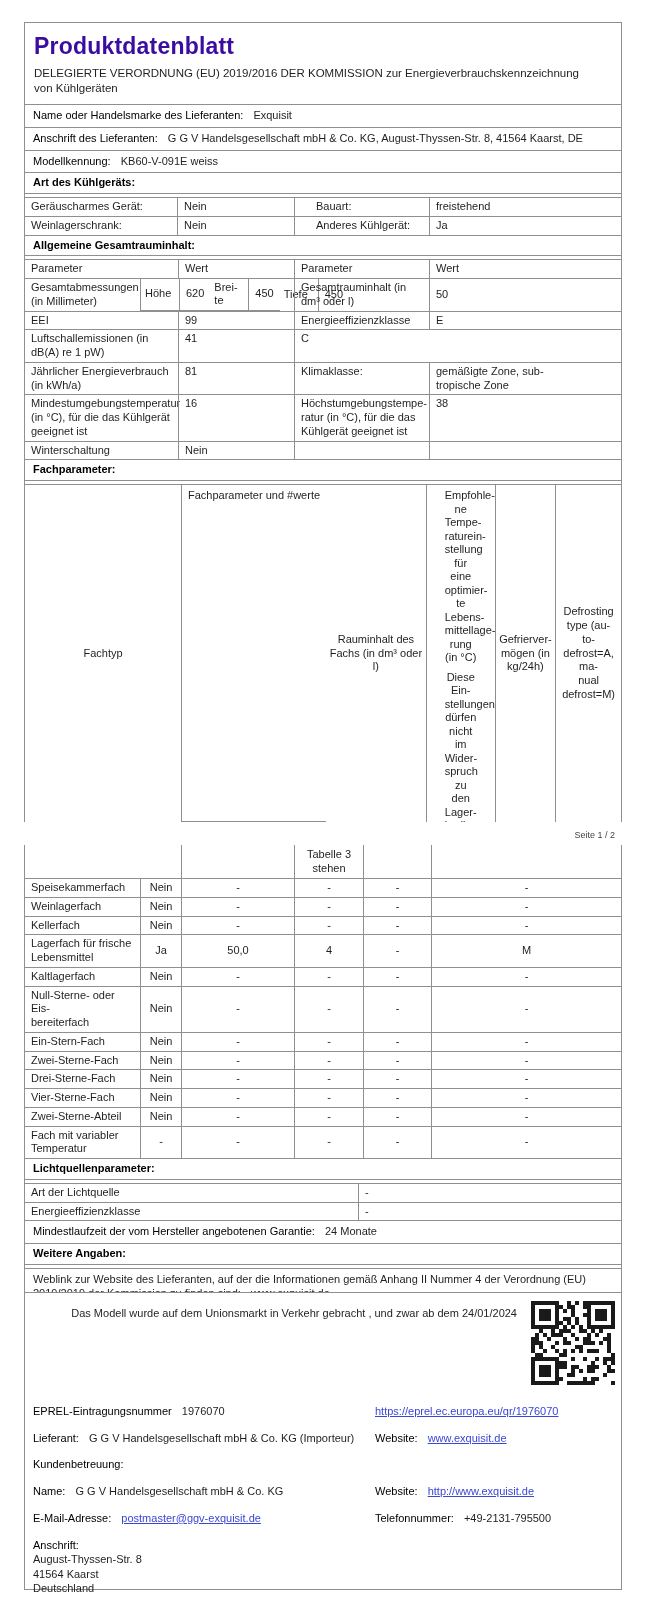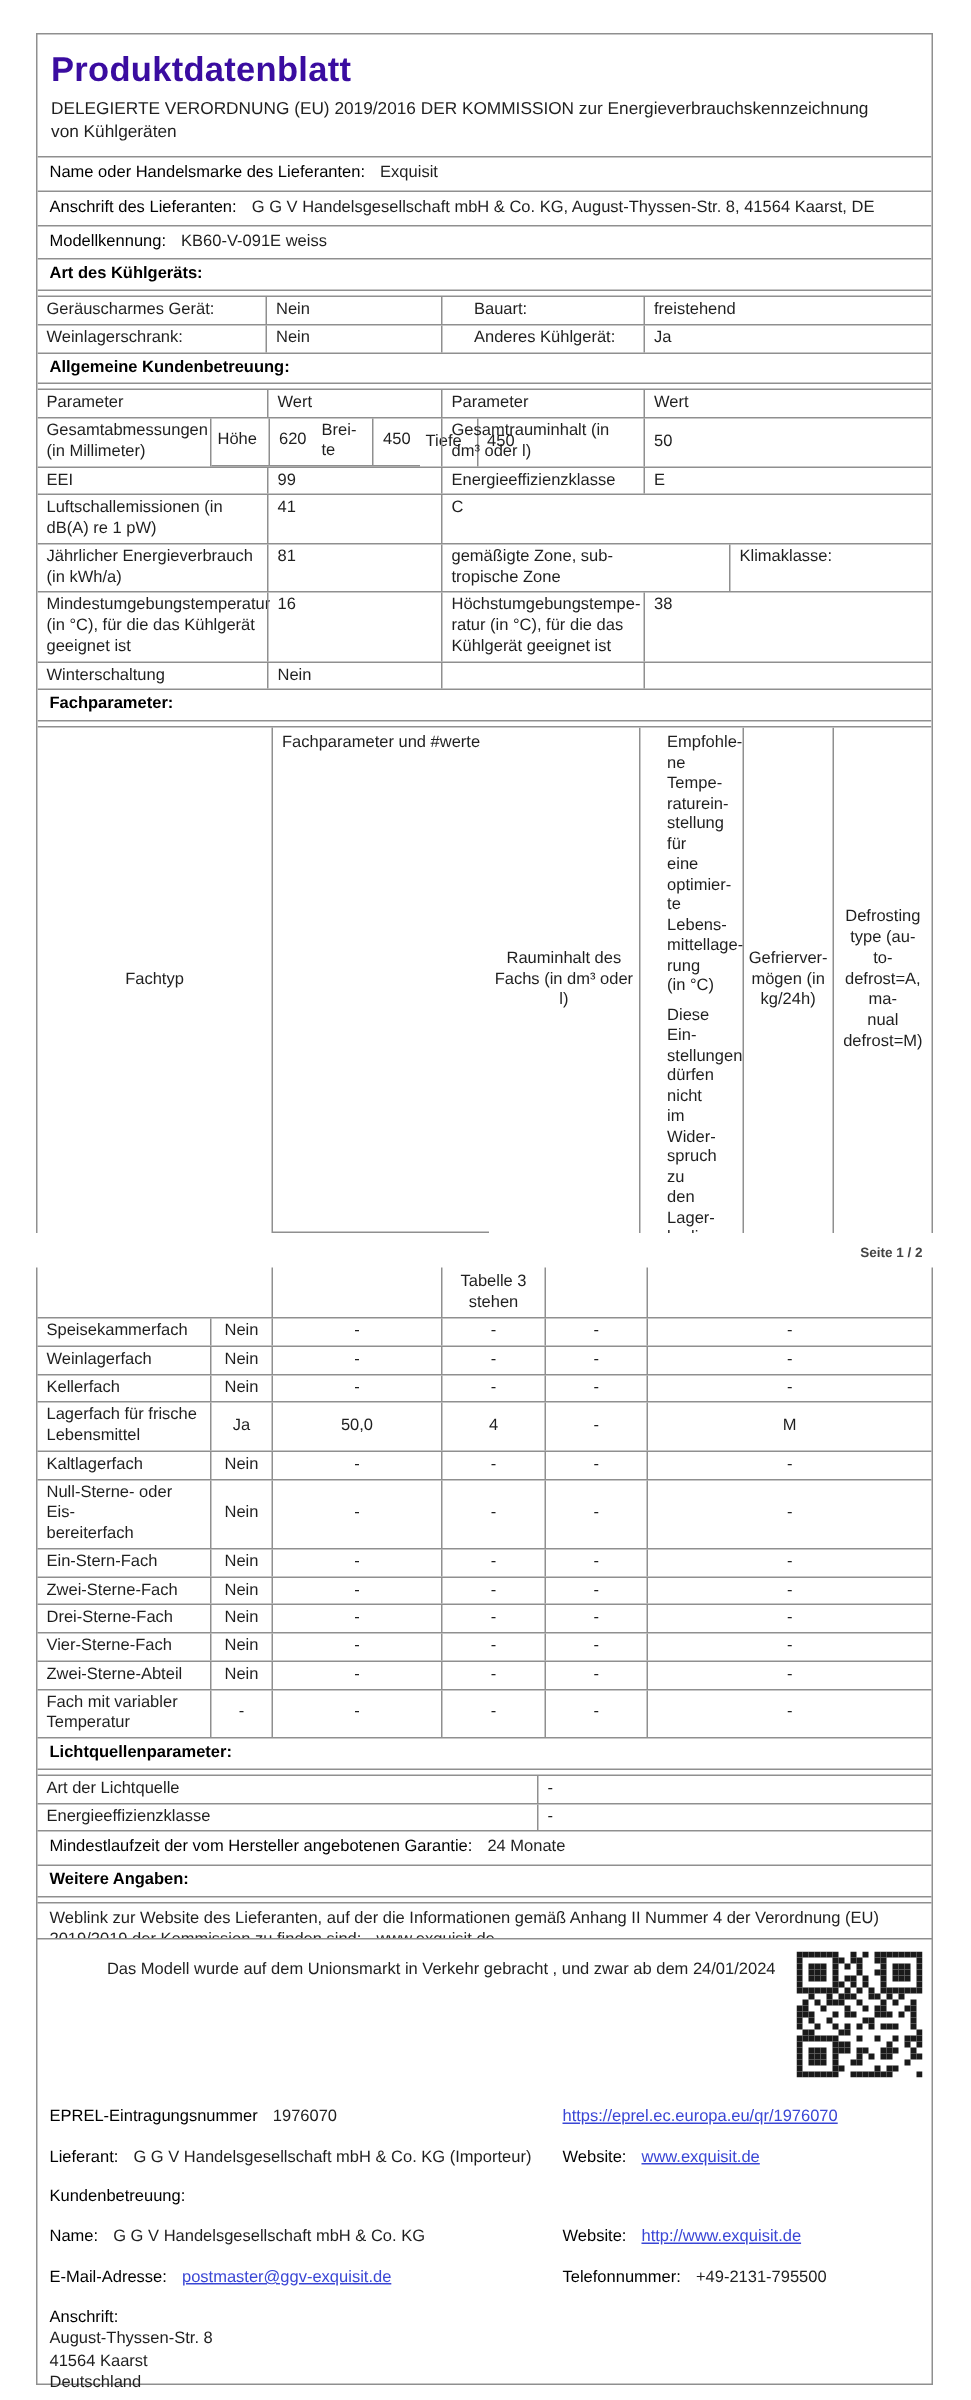--- a/index.html
+++ b/index.html
@@ -11,21 +11,21 @@
     line-height: 1.25;
     color: #1f1f1f;
     --bd: #8f8f8f;
     --title: #3a0ca0;
     --link: #3a46d5;
   }
   .box { position: absolute; left: 24px; width: 598px; background: #fff; }
   #page1 { top: 22px; height: 800px; border: 1px solid var(--bd); border-bottom: none; display: flex; flex-direction: column; overflow: hidden; }
   #page2 { top: 845px; border: 1px solid var(--bd); border-top: none; }
   #bottombox { top: 1292px; height: 298px; border: 1px solid var(--bd); padding-top: 10px; }
-  #pagelabel { position: absolute; top: 830px; right: 32px; font-size: 9px; color: #444; font-weight: bold; }
+  #pagelabel { position: absolute; top: 830px; right: 32px; font-size: 9px; color: #444; }
 
   .dochead { padding: 9px 9px 8px 9px; border-bottom: 1px solid var(--bd); }
   .title { font-size: 23px; font-weight: bold; color: var(--title); letter-spacing: 0.2px; margin-bottom: 5px; }
   .subtitle { font-size: 11.5px; line-height: 1.32; max-width: 560px; }
 
   .irow { padding: 4px 8px; border-bottom: 1px solid var(--bd); }
   .lbl { font-weight: normal; color: #000; }
   .val { margin-left: 7px; }
 
   .heading { font-weight: bold; color: #000; padding: 3px 8px; border-bottom: 1px solid var(--bd); }
@@ -50,21 +50,21 @@
   .dim-val { flex: 1; border-left: 1px solid var(--bd); padding: 1px 6px; display: flex; align-items: center; }
   .dim-subrow .dim-name { display: flex; align-items: center; }
 
   
   .f1 { width: 156px; } .f2 { width: 113px; } .f3 { width: 69px; } .f4 { width: 68px; } .f5 { flex: 1; }
   .flabel { width: 115px; } .fyn { width: 41px; }
   .fach-header { flex: 1; display: flex; min-height: 0; border-bottom: none; }
   .fach-right { flex: 1; display: flex; flex-direction: row; border-left: 1px solid var(--bd); }
   .span-head { padding: 4px 6px; text-align: center; border-bottom: 1px solid var(--bd); }
   .fach-sub { flex: 1; display: flex; min-height: 0; overflow: hidden; }
-  .tempcol { line-height: 13.5px; padding: 4px 18px; text-align: left; }
+  .tempcol { line-height: 13.5px; padding: 4px 18px; text-align: center; }
   .temp-p2 { margin-top: 6px; }
   .cont-row { height: 34px; }
 
   
   .ll { width: 333px; } .lv { flex: 1; }
   .intro { padding: 4px 8px; margin-bottom: 80px; max-width: 500px; text-align: right; }
   .qr { position: absolute; top: 8px; right: 6px; width: 84px; height: 84px; }
   .brow { display: flex; padding: 0 8px; margin-bottom: 13px; }
   .bleft { width: 342px; }
   .bright { flex: 1; }
@@ -112,21 +112,21 @@
       </div>
 
       <div class="row">
         <div class="cell c41">Weinlagerschrank:</div>
         <div class="cell c42 bl">Nein</div>
         <div class="cell c43 bl">Anderes Kühlgerät:</div>
         <div class="cell c44 bl">Ja</div>
       </div>
     </div>
 
-  <div class="heading">Allgemeine Kundenbetreuung:</div>
+  <div class="heading">Allgemeine Gesamtrauminhalt:</div>
   <div class="gap"></div>
 
   <div class="row">
     <div class="cell cab">Parameter</div>
     <div class="cell cc bl">Wert</div>
     <div class="cell cd bl">Parameter</div>
     <div class="cell ce bl">Wert</div>
   </div>
 
   <div class="row">
@@ -166,23 +166,23 @@
       <div class="row">
         <div class="cell cab pre">Luftschallemissionen (in
 dB(A) re 1 pW)</div>
         <div class="cell cc bl">41</div>
         <div class="cell ce bl pre">C</div>
       </div>
 
       <div class="row">
         <div class="cell cab pre">Jährlicher Energieverbrauch (in kWh/a)</div>
         <div class="cell cc bl">81</div>
+        <div class="cell cd bl">Klimaklasse:</div>
         <div class="cell ce bl pre">gemäßigte Zone, sub-
 tropische Zone</div>
-        <div class="cell cd bl">Klimaklasse:</div>
       </div>
 
       <div class="row">
         <div class="cell cab pre">Mindestumgebungstemperatur (in °C), für die das Kühlgerät geeignet ist</div>
         <div class="cell cc bl">16</div>
         <div class="cell cd bl">Höchstumgebungstempe-ratur (in °C), für die das Kühlgerät geeignet ist</div>
         <div class="cell ce bl pre">38</div>
       </div>
 
       <div class="row">

